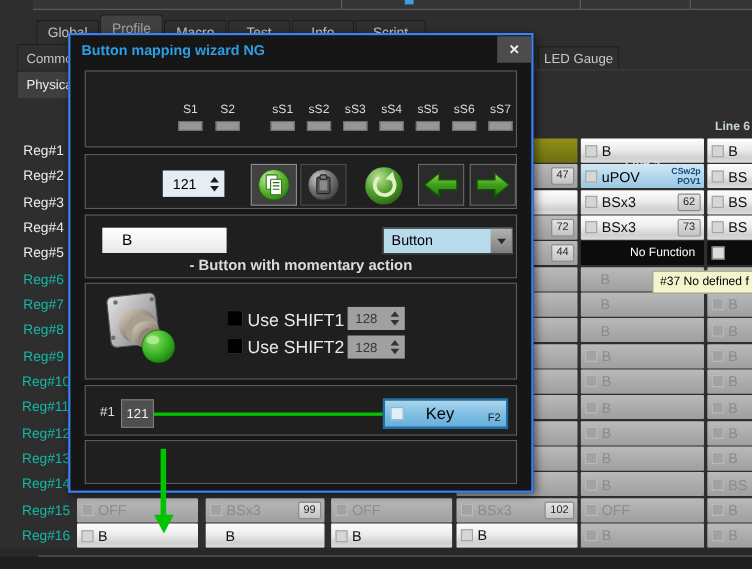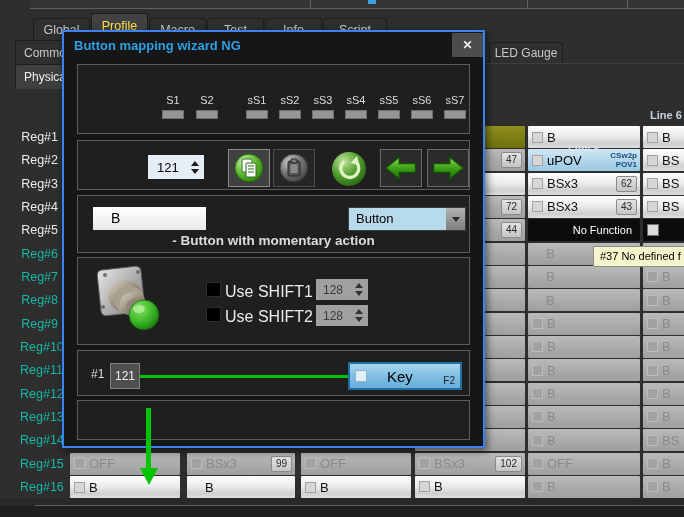--- a/index.html
+++ b/index.html
@@ -8,21 +8,21 @@
 
   
   .topstrip{position:absolute;left:30px;top:0;width:654px;height:8px;background:#353535;border-bottom:1px solid #5f5f5f;}
   .topstrip .vdiv{position:absolute;top:0;width:1px;height:8px;background:#5f5f5f;}
   .topstrip .bluetick{position:absolute;top:0;width:8px;height:4px;background:#3aa0e0;}
 
   
   .tab{position:absolute;top:18px;height:22px;box-sizing:border-box;background:#2f2f2f;
        border:1px solid #1d1d1d;border-bottom:none;border-radius:3px 3px 0 0;
        color:#c6c6c6;font-size:12.5px;text-align:center;line-height:22px;}
-  .tab.active{top:13px;height:27px;background:#414141;color:#fde047;line-height:25px;}
+  .tab.active{top:13px;height:27px;background:#414141;color:#a3a3a3;line-height:25px;}
 
   .subtab{position:absolute;box-sizing:border-box;background:#2f2f2f;border:1px solid #1d1d1d;border-bottom:none;
           border-radius:3px 3px 0 0;color:#c8c8c8;font-size:12px;text-align:center;}
   .subtab.sel{background:#3f3f3f;color:#eee;}
 
   .tabbaseline{position:absolute;left:484px;top:63px;width:200px;height:1px;background:#3f3f3f;}
 
   
   .regs{position:absolute;left:0;top:126px;width:60px;}
   .reg{height:23.34px;line-height:22px;text-align:right;font-size:12.5px;color:#ececec;padding-right:2px;margin-left:20px;}
@@ -279,21 +279,21 @@
       </div>
       <div class="cell active">
         <span class="chk"></span>
         <span class="lbl">BSx3</span>
         <span class="badge">62</span>
 
       </div>
       <div class="cell active">
         <span class="chk"></span>
         <span class="lbl">BSx3</span>
-        <span class="badge">43</span>
+        <span class="badge">73</span>
 
       </div>
       <div class="cell nofunc">
 
         <span class="lbl">No Function</span>
 
       </div>
       <div class="cell disabled nochk">
 
         <span class="lbl">B</span>

